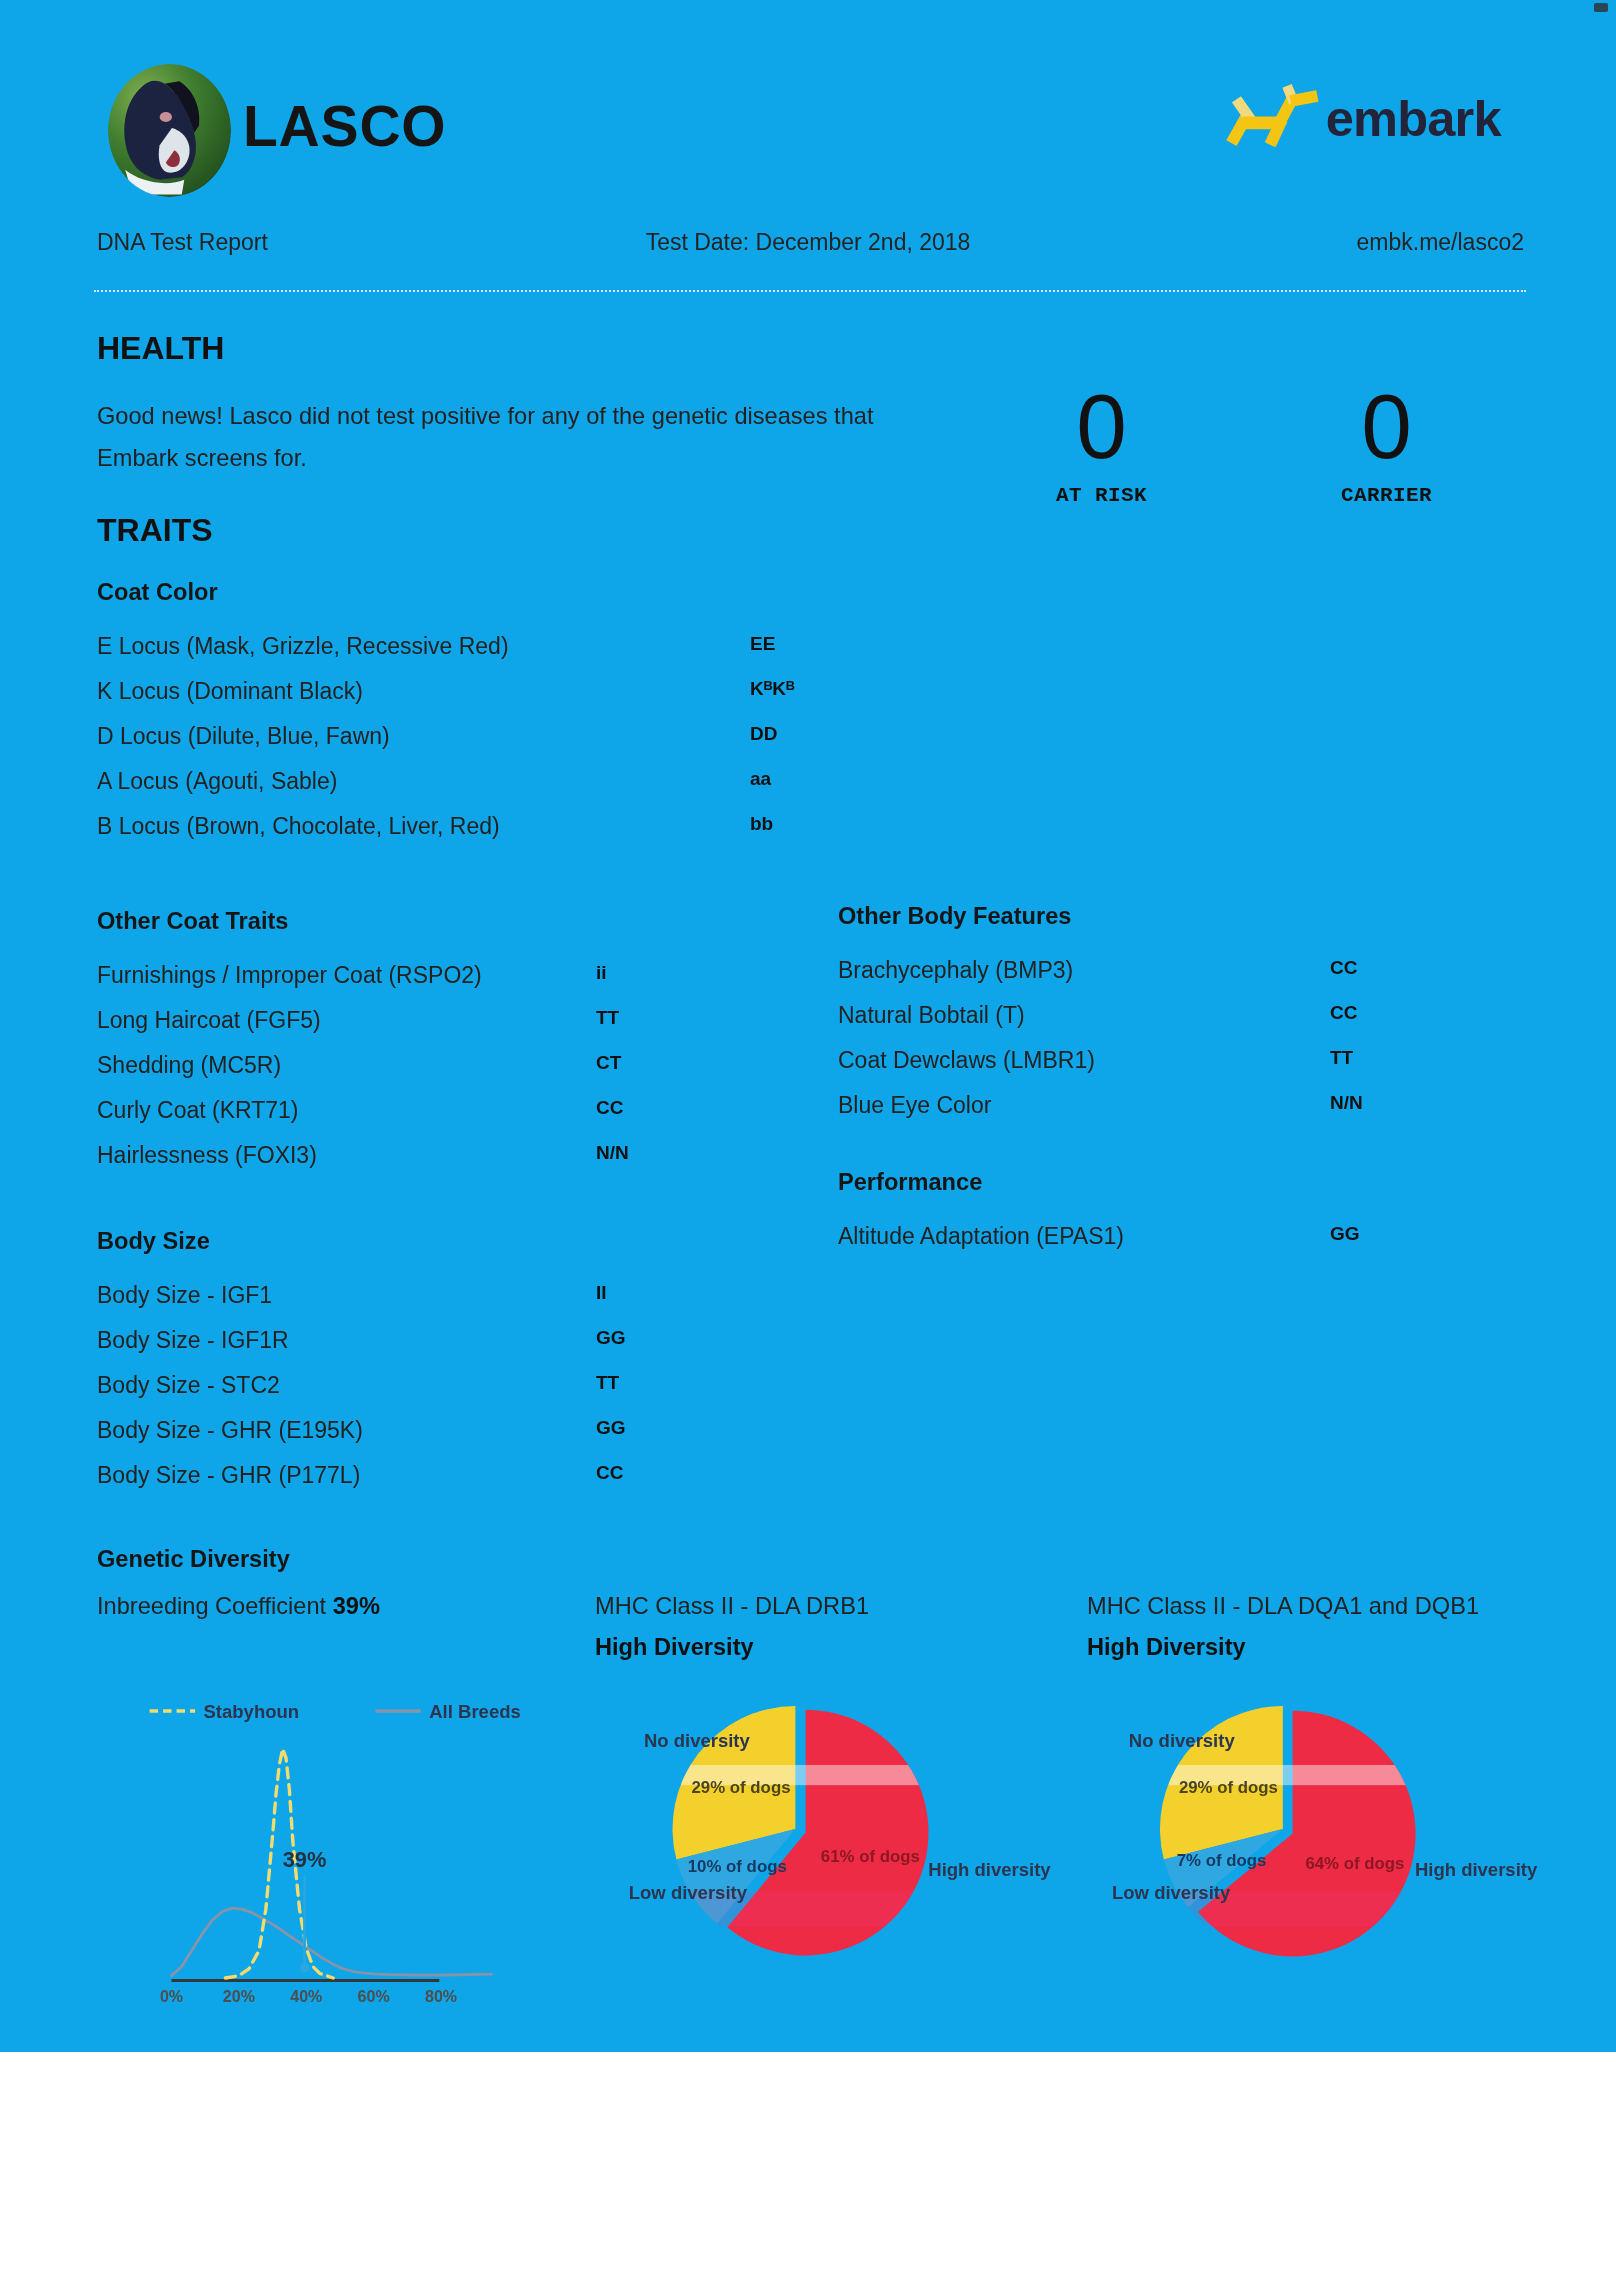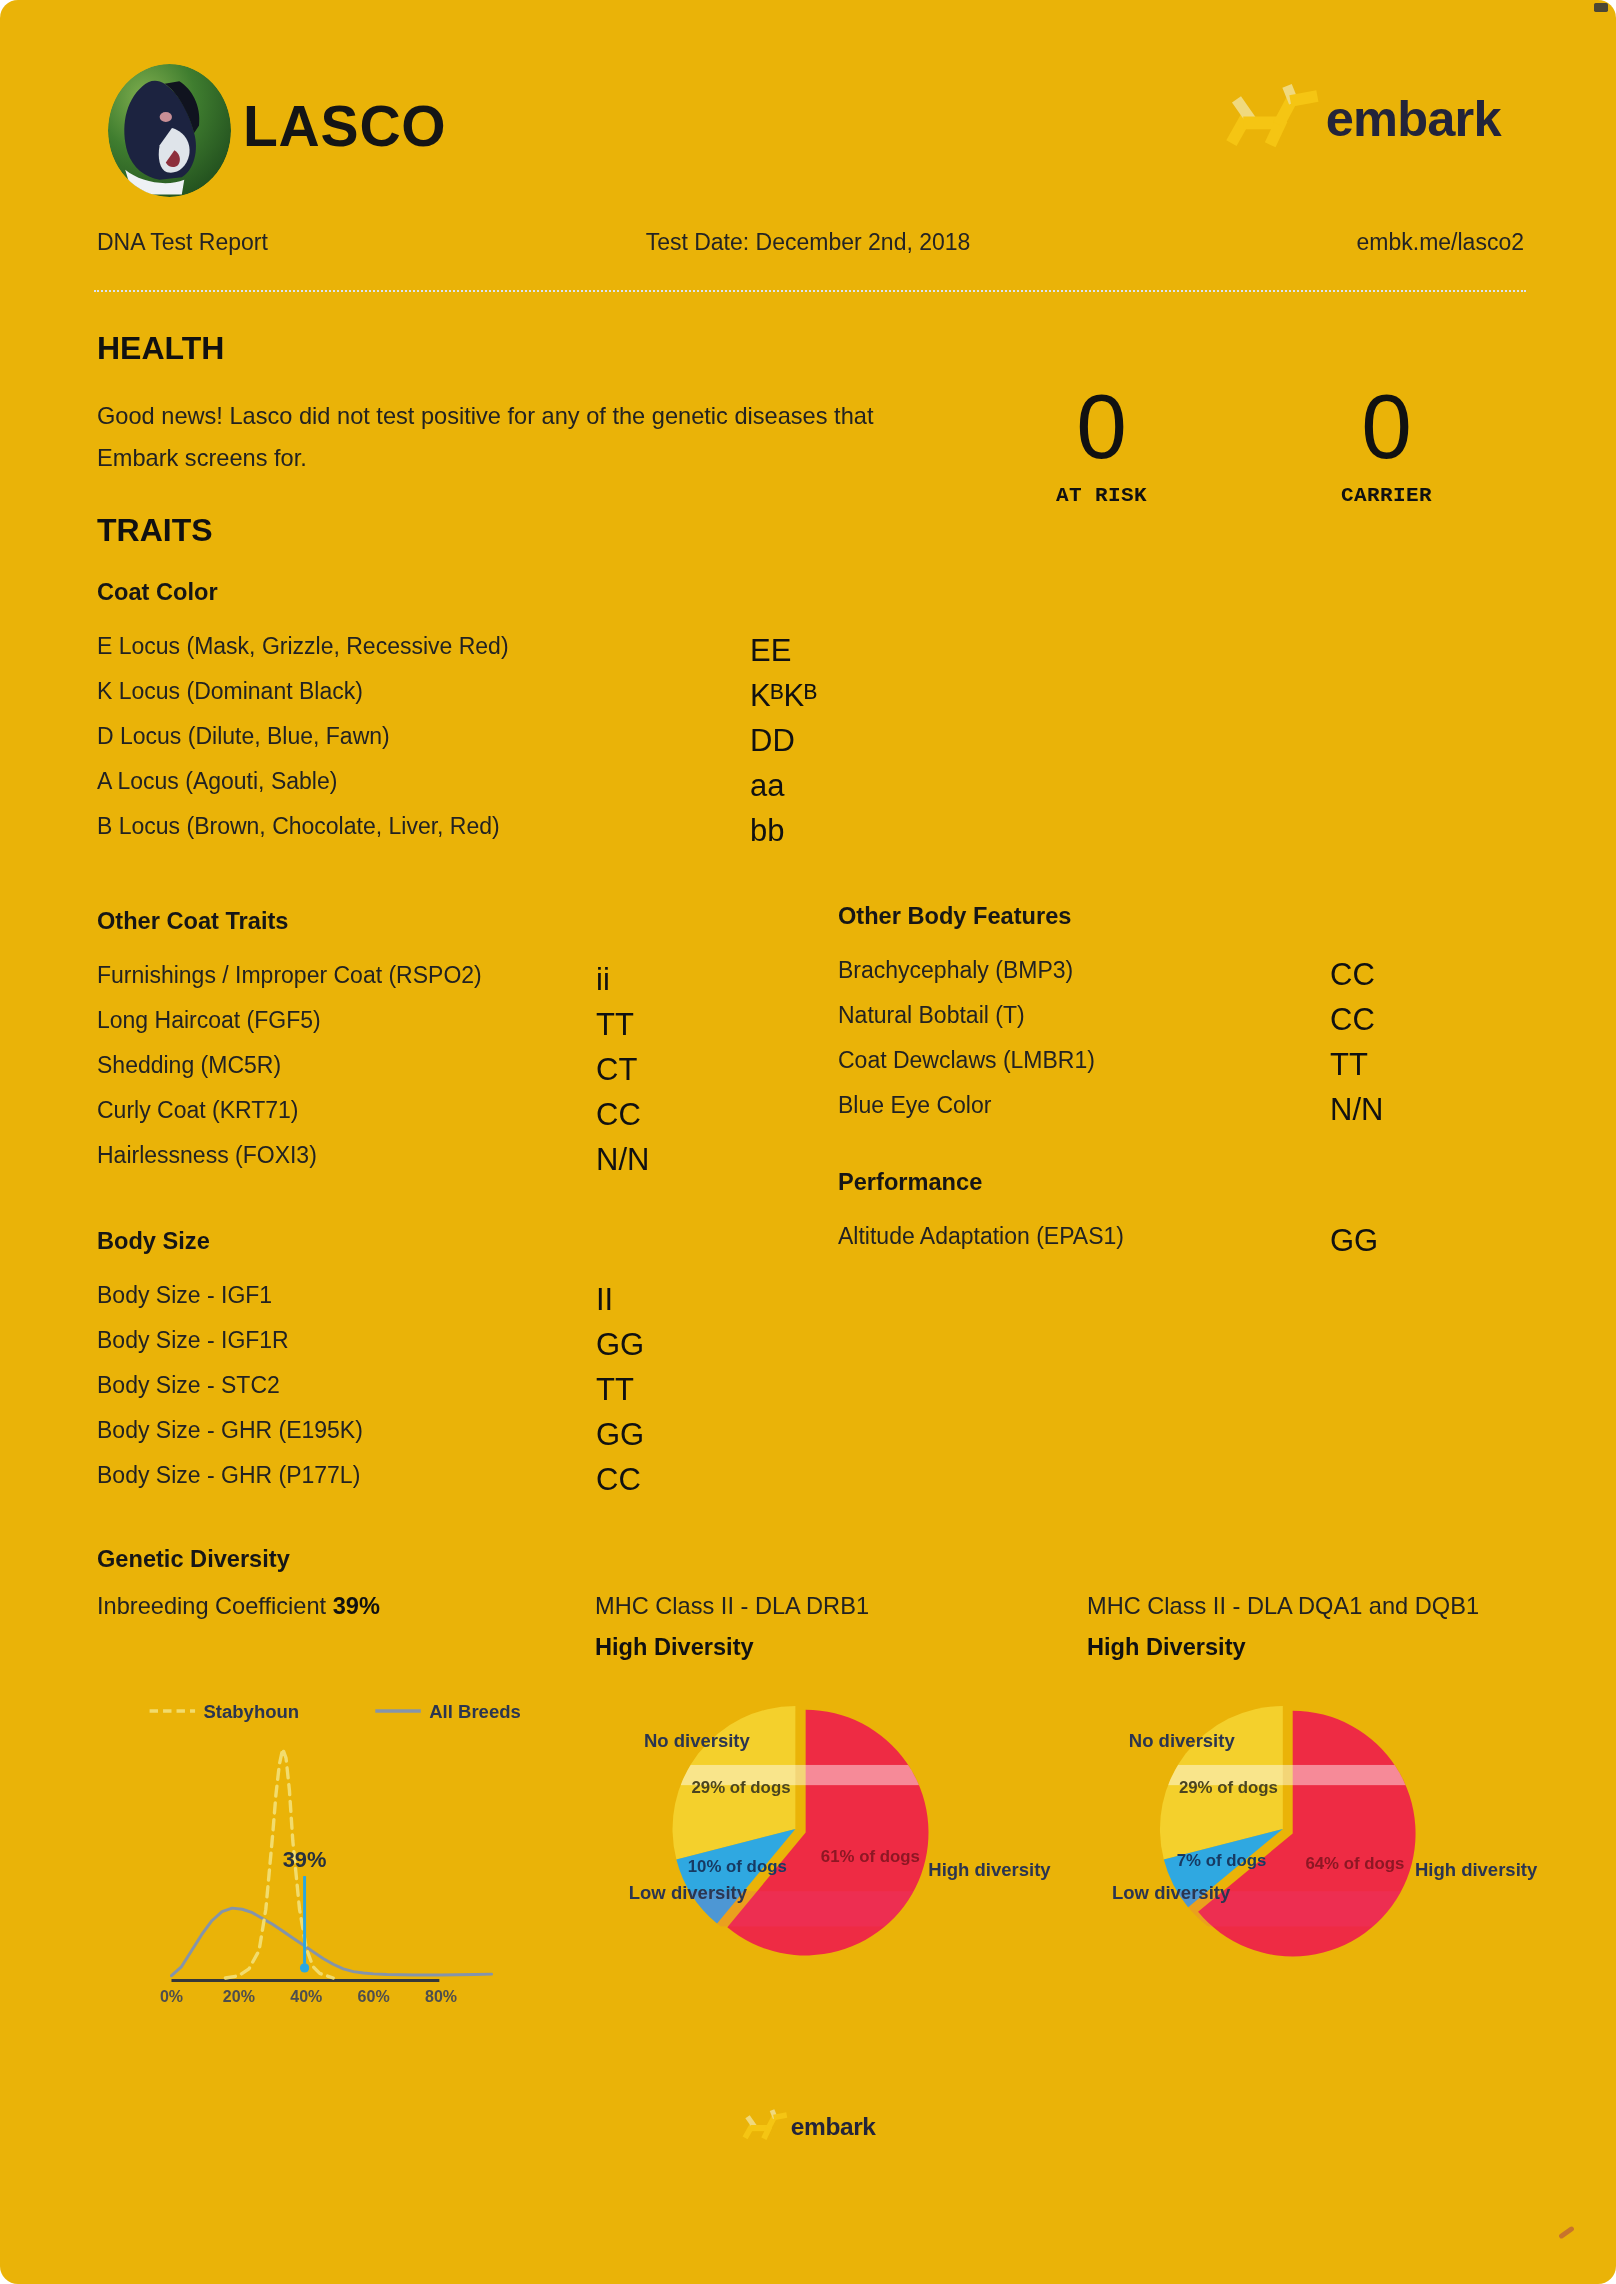--- a/index.html
+++ b/index.html
@@ -1,17 +1,17 @@
 <!DOCTYPE html>
 <html style="font-size:13.5px"><head>
 <meta charset="utf-8">
 <style>
   html,body{margin:0;padding:0;background:#ffffff;}
-  .page{position:relative;width:1616px;height:2284px;background:#eab308;overflow:hidden;
-        font-family:"Liberation Sans","DejaVu Sans",sans-serif;color:#1f1f1f;border-radius:18px;}
+  .page{position:relative;width:1616px;height:2052px;background:#0ea5e9;overflow:hidden;
+        font-family:"Liberation Sans","DejaVu Sans",sans-serif;color:#1f1f1f;}
   .abs{position:absolute;}
 
   
   .avatar{left:108px;top:64px;width:123px;height:133px;border-radius:50%;overflow:hidden;}
   .dog-name{left:243px;top:93px;font-size:57px;font-weight:700;color:#151515;letter-spacing:0.8px;}
   .brand-logo{left:1223px;top:74px;}
   .meta-label{top:229px;font-size:23px;color:#242424;}
   .meta-left{left:97px;}
   .meta-center{left:0;width:1616px;text-align:center;}
   .meta-right{left:0;width:1524px;text-align:right;}
@@ -27,21 +27,21 @@
   .zero-num{font-size:91px;font-weight:400;color:#111;line-height:1;}
   .zero-label{font-size:21px;font-weight:700;color:#111;margin-top:11.8px;letter-spacing:0.4px;font-family:Liberation Mono, monospace;}
 
   .traits-title{left:97px;top:512px;}
 
   
   .tsec{position:absolute;}
   .tsec h3{margin:0 0 17px 0;font-size:23.6px;font-weight:700;color:#161616;}
   .trow{position:relative;height:45px;}
   .trow .lbl{position:absolute;left:0;top:10px;font-size:23px;color:#222;white-space:nowrap;}
-  .trow .val{position:absolute;top:10px;font-size:31px;font-weight:400;color:#111;white-space:nowrap;}
+  .trow .val{position:absolute;top:10px;font-size:19px;font-weight:700;color:#111;white-space:nowrap;}
   .sec-coat{left:97px;top:579px;width:825px;}   .sec-coat .val{left:653px;}
   .sec-oct{left:97px;top:908px;width:724px;}   .sec-oct .val{left:499px;}
   .sec-obf{left:838px;top:903px;width:741px;}   .sec-obf .val{left:492px;}
   .sec-perf{left:838px;top:1169px;width:741px;}  .sec-perf .val{left:492px;}
   .sec-bs{left:97px;top:1228px;width:724px;}    .sec-bs .val{left:499px;}
 
   
   .sec-gd-title{left:97px;top:1546px;font-size:23.6px;font-weight:700;color:#161616;}
   .gd-col{top:1593px;font-size:23.6px;color:#222;}
   .gd1{left:97px;} .gd2{left:595px;} .gd3{left:1087px;}

